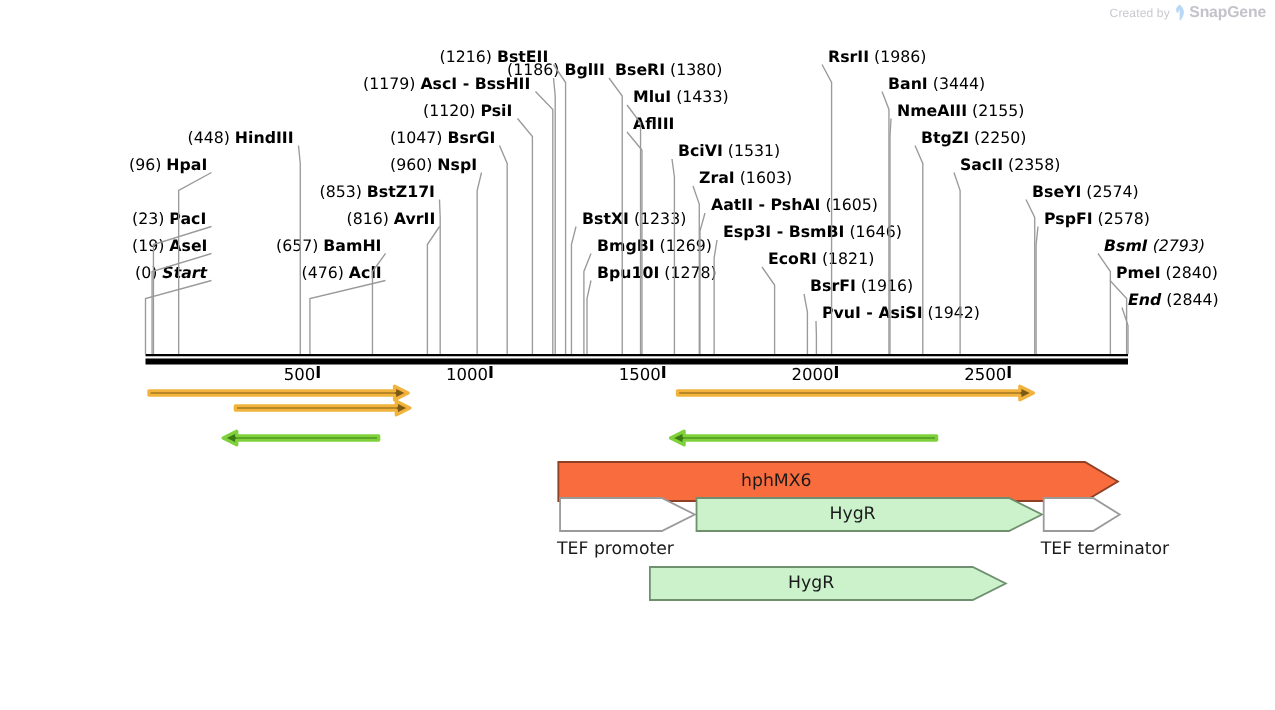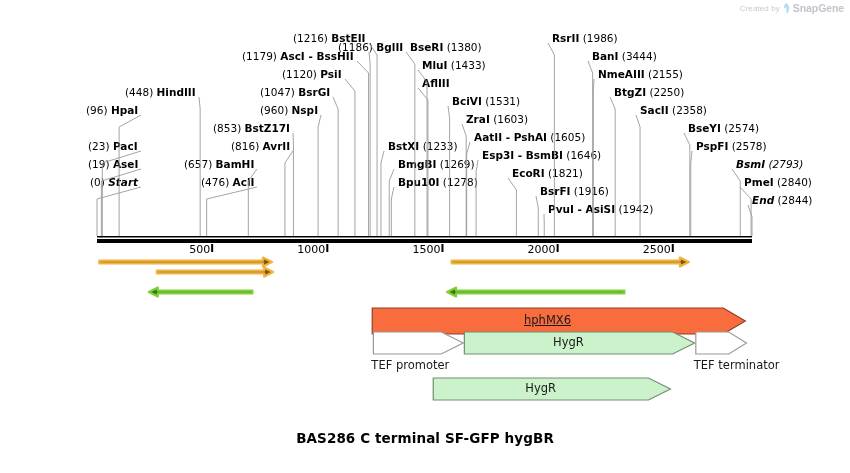--- a/index.html
+++ b/index.html
@@ -202,24 +202,23 @@
     </svg>
 
   <svg id="feature-layer" style="position:absolute;left:0;top:0;width:850px;height:473px">
       <path d="M 372.21976090014067 308 L 723.3210267229255 308 L 745.3210267229255 321 L 723.3210267229255 334 L 372.21976090014067 334 Z" fill="#f96c3d" stroke="#8d4026" stroke-width="1.2" stroke-linejoin="miter"></path>
       <path d="M 373.37130801687766 332 L 441.19198312236284 332 L 463.19198312236284 343 L 441.19198312236284 354 L 373.37130801687766 354 Z" fill="#ffffff" stroke="#9a9a9a" stroke-width="1.2" stroke-linejoin="miter"></path>
       <path d="M 464.3435302390999 332 L 672.6529535864979 332 L 694.6529535864979 343 L 672.6529535864979 354 L 464.3435302390999 354 Z" fill="#ccf2cc" stroke="#6f8f6f" stroke-width="1.2" stroke-linejoin="miter"></path>
       <path d="M 695.8045007032349 332 L 728.7387482419128 332 L 746.4725738396625 343 L 728.7387482419128 354 L 695.8045007032349 354 Z" fill="#ffffff" stroke="#9a9a9a" stroke-width="1.2" stroke-linejoin="miter"></path>
       <path d="M 433.2517580872011 378 L 648.4704641350211 378 L 670.4704641350211 389 L 648.4704641350211 400 L 433.2517580872011 400 Z" fill="#ccf2cc" stroke="#6f8f6f" stroke-width="1.2" stroke-linejoin="miter"></path>
     </svg>
   <div id="feature-labels">
-      <div class="feat-label" style="top: 313px; color: rgb(26, 26, 26); left: 524px; text-decoration: underline;">hphMX6</div>
+      <div class="feat-label" style="top: 313px; color: rgb(26, 26, 26); left: 494px;">hphMX6</div>
       <div class="under-label" style="top: 358px; left: 371.371px;">TEF promoter</div>
       <div class="feat-label" style="top: 335px; color: rgb(26, 26, 26); left: 552.998px;">HygR</div>
       <div class="under-label" style="top: 358px; left: 693.805px;">TEF terminator</div>
       <div class="feat-label" style="top: 381px; color: rgb(26, 26, 26); left: 525.361px;">HygR</div>
     </div>
 
   <div class="title-block" style="top:430px">
-    <div class="title-main">BAS286 C terminal SF-GFP hygBR</div>
   </div>
 
 </div>
 
 </body></html>

